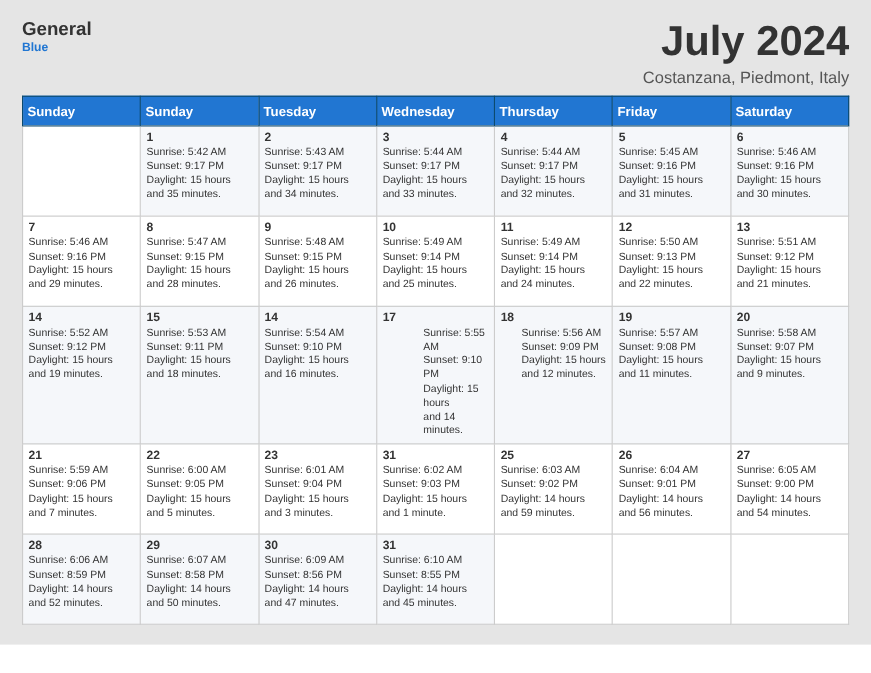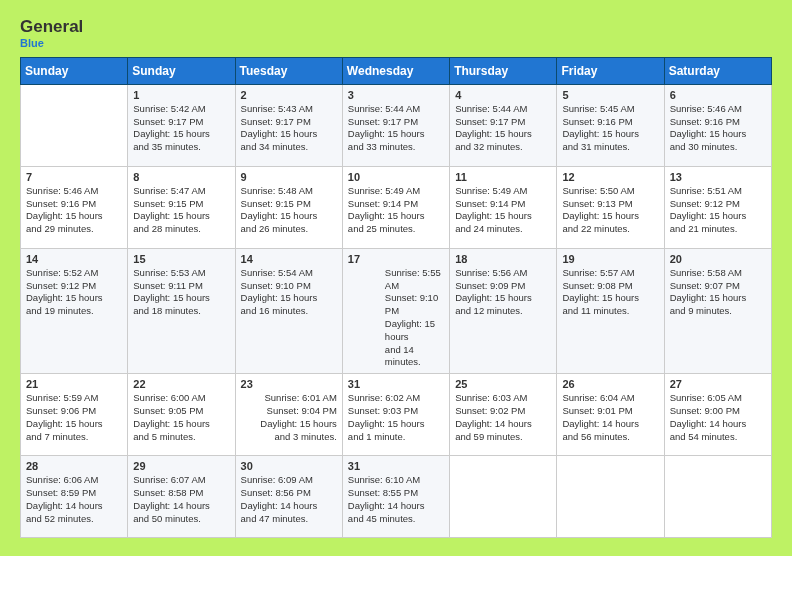--- a/index.html
+++ b/index.html
@@ -5,21 +5,21 @@
     * { box-sizing: border-box; margin: 0; padding: 0; }
     body {
       font-family: Arial, Helvetica, sans-serif;
       background: #fff;
       width: 792px;
       min-height: 612px;
       padding: 0;
     }
     .page {
       width: 792px;
-      background: #bef264;
+      background: #e5e5e5;
       padding: 18px 20px 18px 20px;
     }
     .header {
       display: flex;
       justify-content: space-between;
       align-items: flex-start;
       margin-bottom: 8px;
     }
     .logo {
       display: flex;
@@ -88,20 +88,22 @@
 <div class="page">
   <div class="header">
     <div class="logo">
 
       <div style="display:flex;flex-direction:column;line-height:1.1;">
         <span style="font-size:17px;font-weight:bold;color:#333;">General</span>
         <span style="font-size:11px;font-weight:bold;color:#2176d2;">Blue</span>
       </div>
     </div>
     <div class="title-block">
+      <div class="month-title">July 2024</div>
+      <div class="location">Costanzana, Piedmont, Italy</div>
     </div>
   </div>
 
   <table>
     <thead>
       <tr>
       <th>Sunday</th>
           <th>Sunday</th>
           <th>Tuesday</th>
           <th>Wednesday</th>
@@ -231,21 +233,21 @@
           </td>
           <td>
             <span class="day-num">17</span>
             <div class="cell-content" style="white-space: pre-line; margin-left: 37px;">Sunrise: 5:55 AM
 Sunset: 9:10 PM
 Daylight: 15 hours
 and 14 minutes.</div>
           </td>
           <td>
             <span class="day-num">18</span>
-            <div class="cell-content" style="white-space: pre-line;">Sunrise: 5:56 AM
+            <div class="cell-content" style="white-space: pre-line; margin-left: 19px;">Sunrise: 5:56 AM
 Sunset: 9:09 PM
 Daylight: 15 hours
 and 12 minutes.</div>
           </td>
           <td>
             <span class="day-num">19</span>
             <div class="cell-content" style="white-space: pre-line;">Sunrise: 5:57 AM
 Sunset: 9:08 PM
 Daylight: 15 hours
 and 11 minutes.</div>
@@ -268,21 +270,21 @@
           </td>
           <td>
             <span class="day-num">22</span>
             <div class="cell-content" style="white-space: pre-line;">Sunrise: 6:00 AM
 Sunset: 9:05 PM
 Daylight: 15 hours
 and 5 minutes.</div>
           </td>
           <td>
             <span class="day-num">23</span>
-            <div class="cell-content" style="white-space: pre-line; text-align: right;">Sunrise: 6:01 AM
+            <div class="cell-content" style="white-space: pre-line;">Sunrise: 6:01 AM
 Sunset: 9:04 PM
 Daylight: 15 hours
 and 3 minutes.</div>
           </td>
           <td>
             <span class="day-num">31</span>
             <div class="cell-content" style="white-space: pre-line;">Sunrise: 6:02 AM
 Sunset: 9:03 PM
 Daylight: 15 hours
 and 1 minute.</div>

